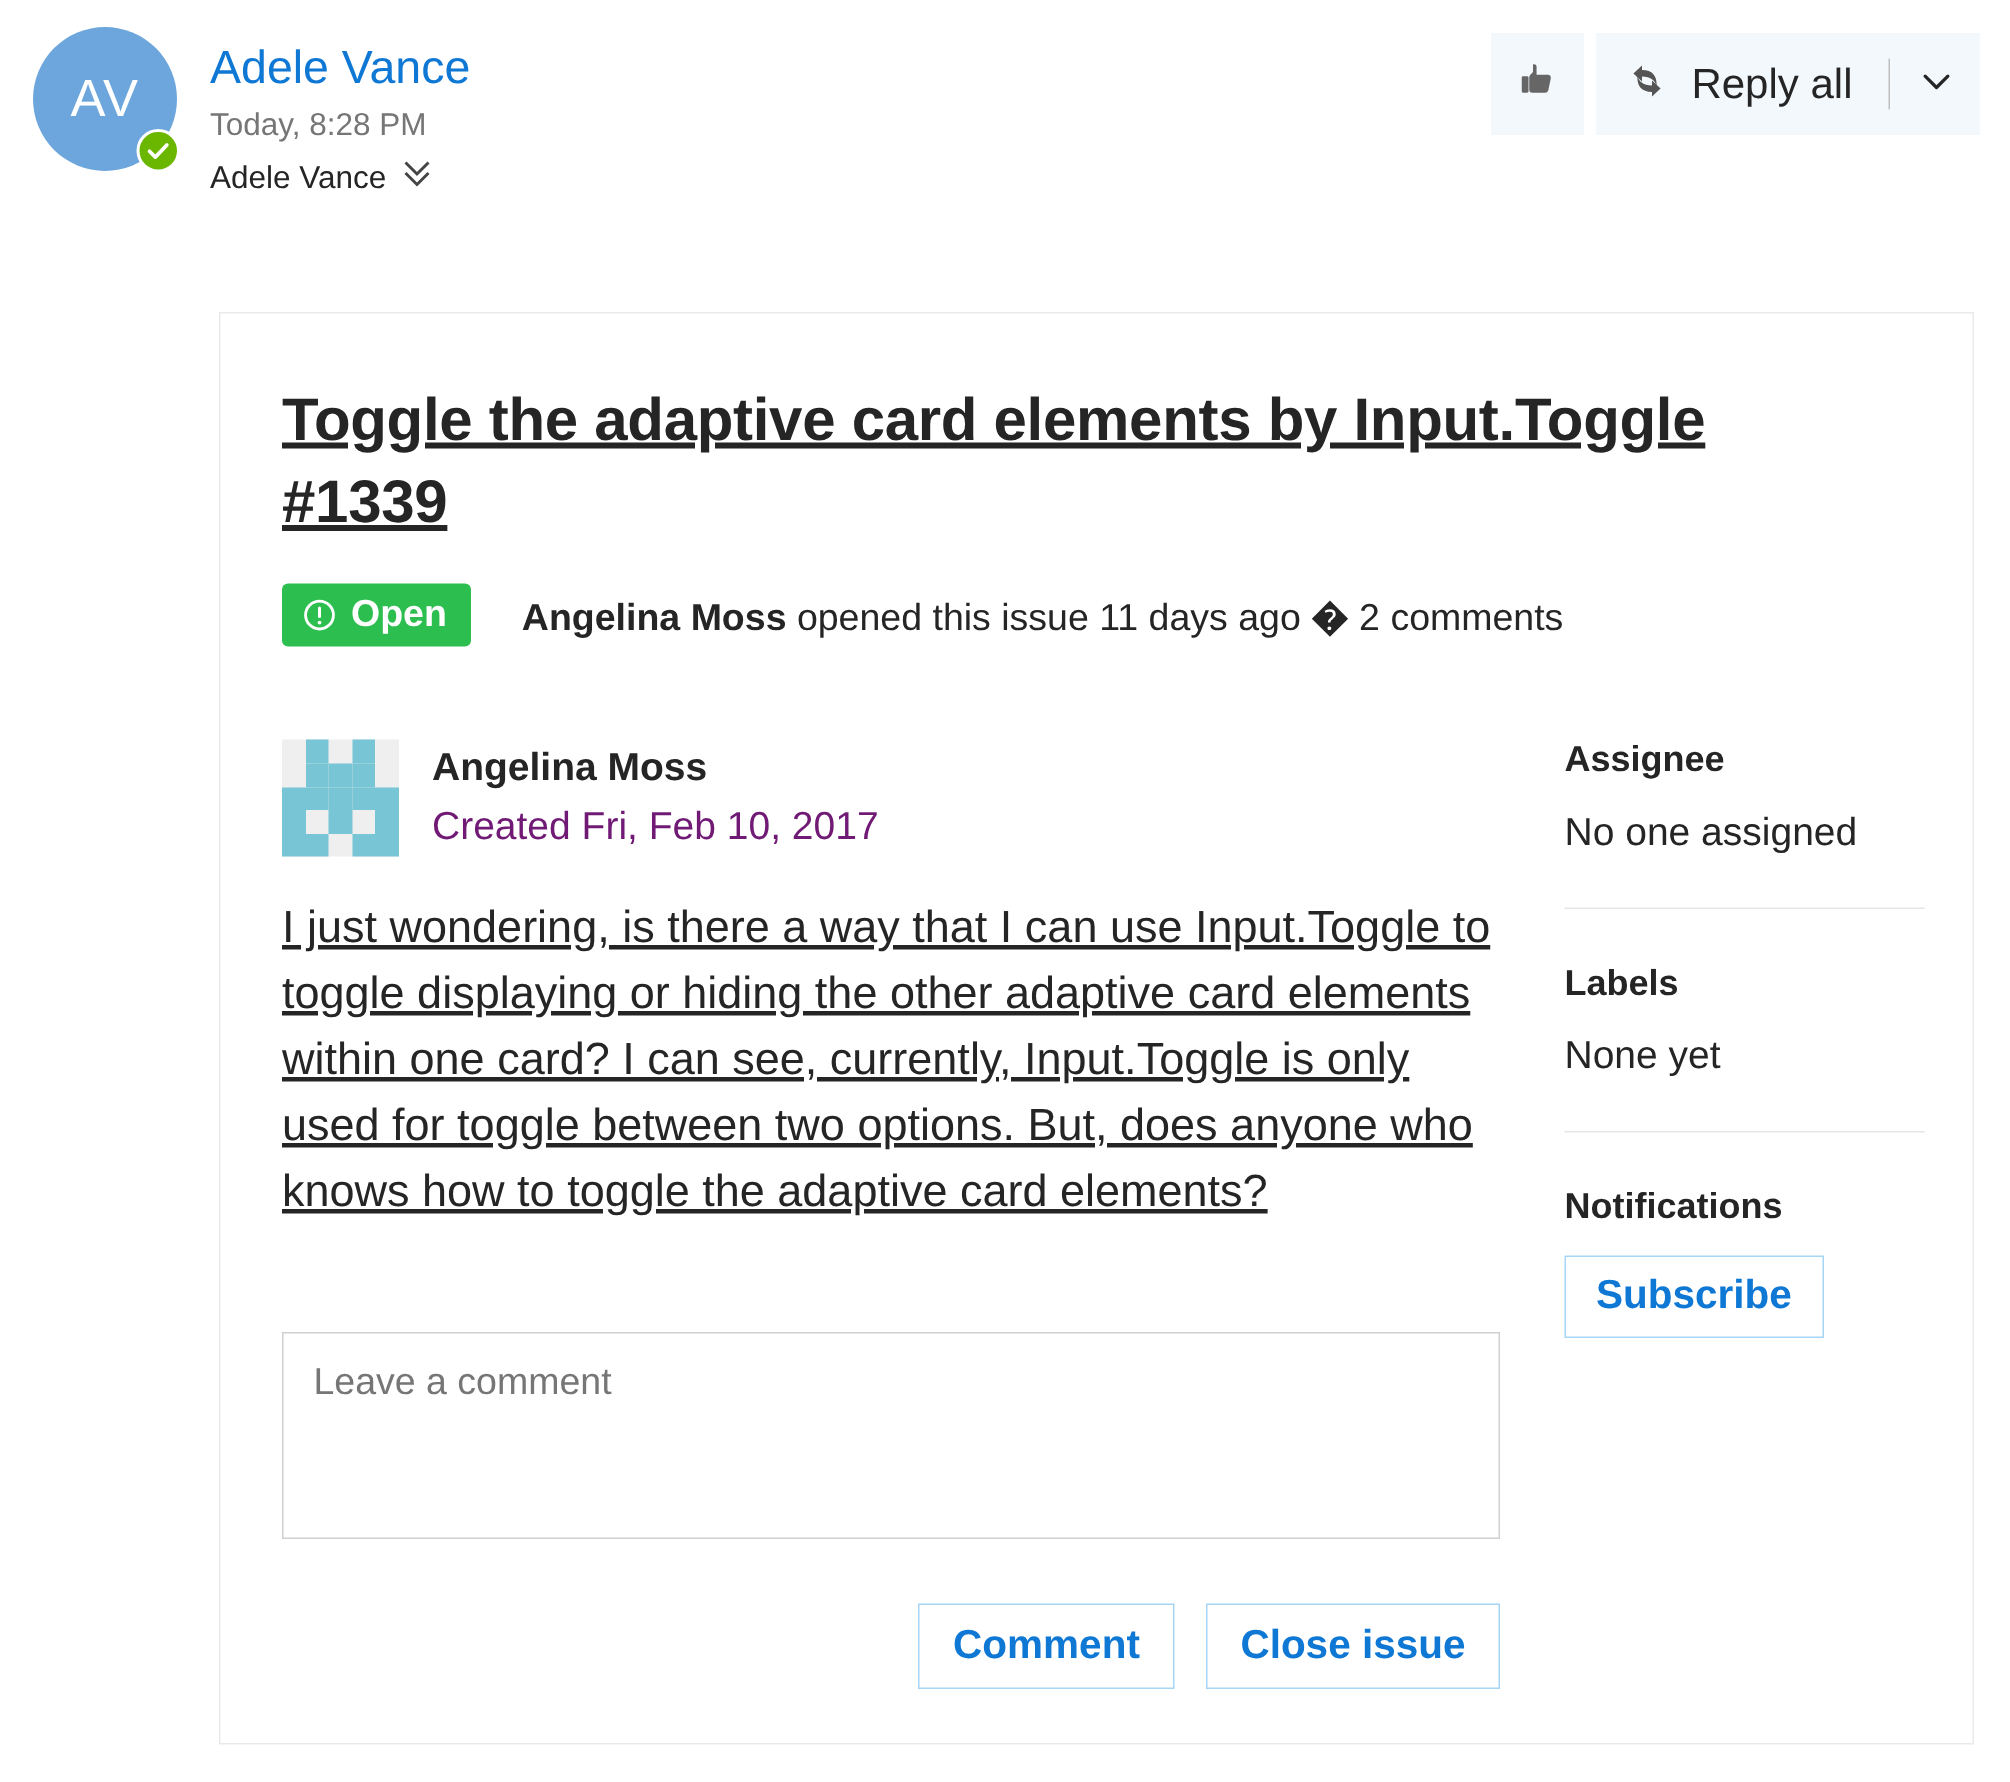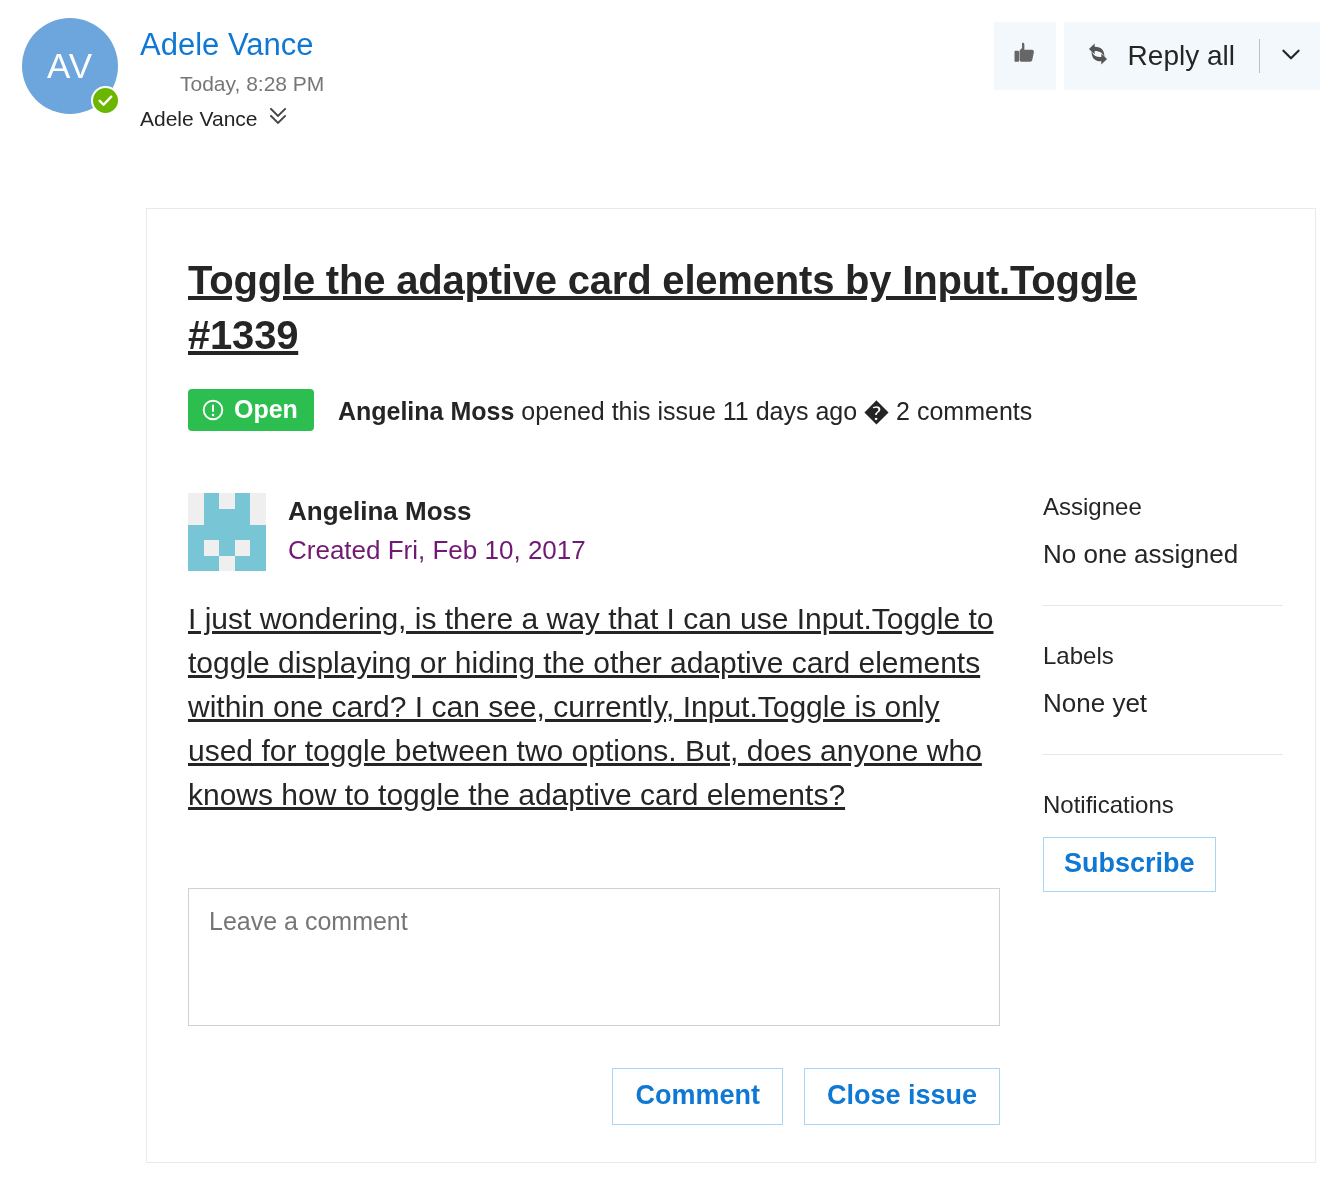--- a/index.html
+++ b/index.html
@@ -66,21 +66,20 @@
     font-size: 31px;
     color: #0F78D4;
     line-height: 1.1;
     white-space: nowrap;
   }
   .sent-time {
     font-size: 21px;
     color: #767676;
     margin-top: 10px;
     line-height: 1.1;
-    margin-left: 40px;
   }
   .recipient-row {
     margin-top: 10px;
     display: flex;
     align-items: center;
     gap: 10px;
   }
   .recipient-name {
     font-size: 21px;
     color: #252525;
@@ -149,21 +148,21 @@
     margin: 0;
     max-width: 1010px;
     letter-spacing: -0.2px;
     text-decoration: underline;
   }
 
   .meta-row {
     display: flex;
     align-items: center;
     margin-top: 26px;
-    gap: 24px;
+    gap: 34px;
   }
   .open-badge {
     background: #2CBE4E;
     color: #ffffff;
     border-radius: 4px;
     padding: 8px 16px 9px 13px;
     font-size: 25px;
     font-weight: bold;
     display: inline-flex;
     align-items: center;
@@ -262,21 +261,21 @@
     font-weight: bold;
     padding: 13px 22px 15px;
     line-height: 1;
     font-family: "Liberation Sans", sans-serif;
     cursor: pointer;
   }
 
   
   .side-h {
     font-size: 24px;
-    font-weight: normal;
+    font-weight: bold;
     color: #252525;
     line-height: 1.2;
   }
   .side-v {
     font-size: 26px;
     color: #252525;
     margin-top: 17px;
     line-height: 1.2;
   }
   .side-rule {

